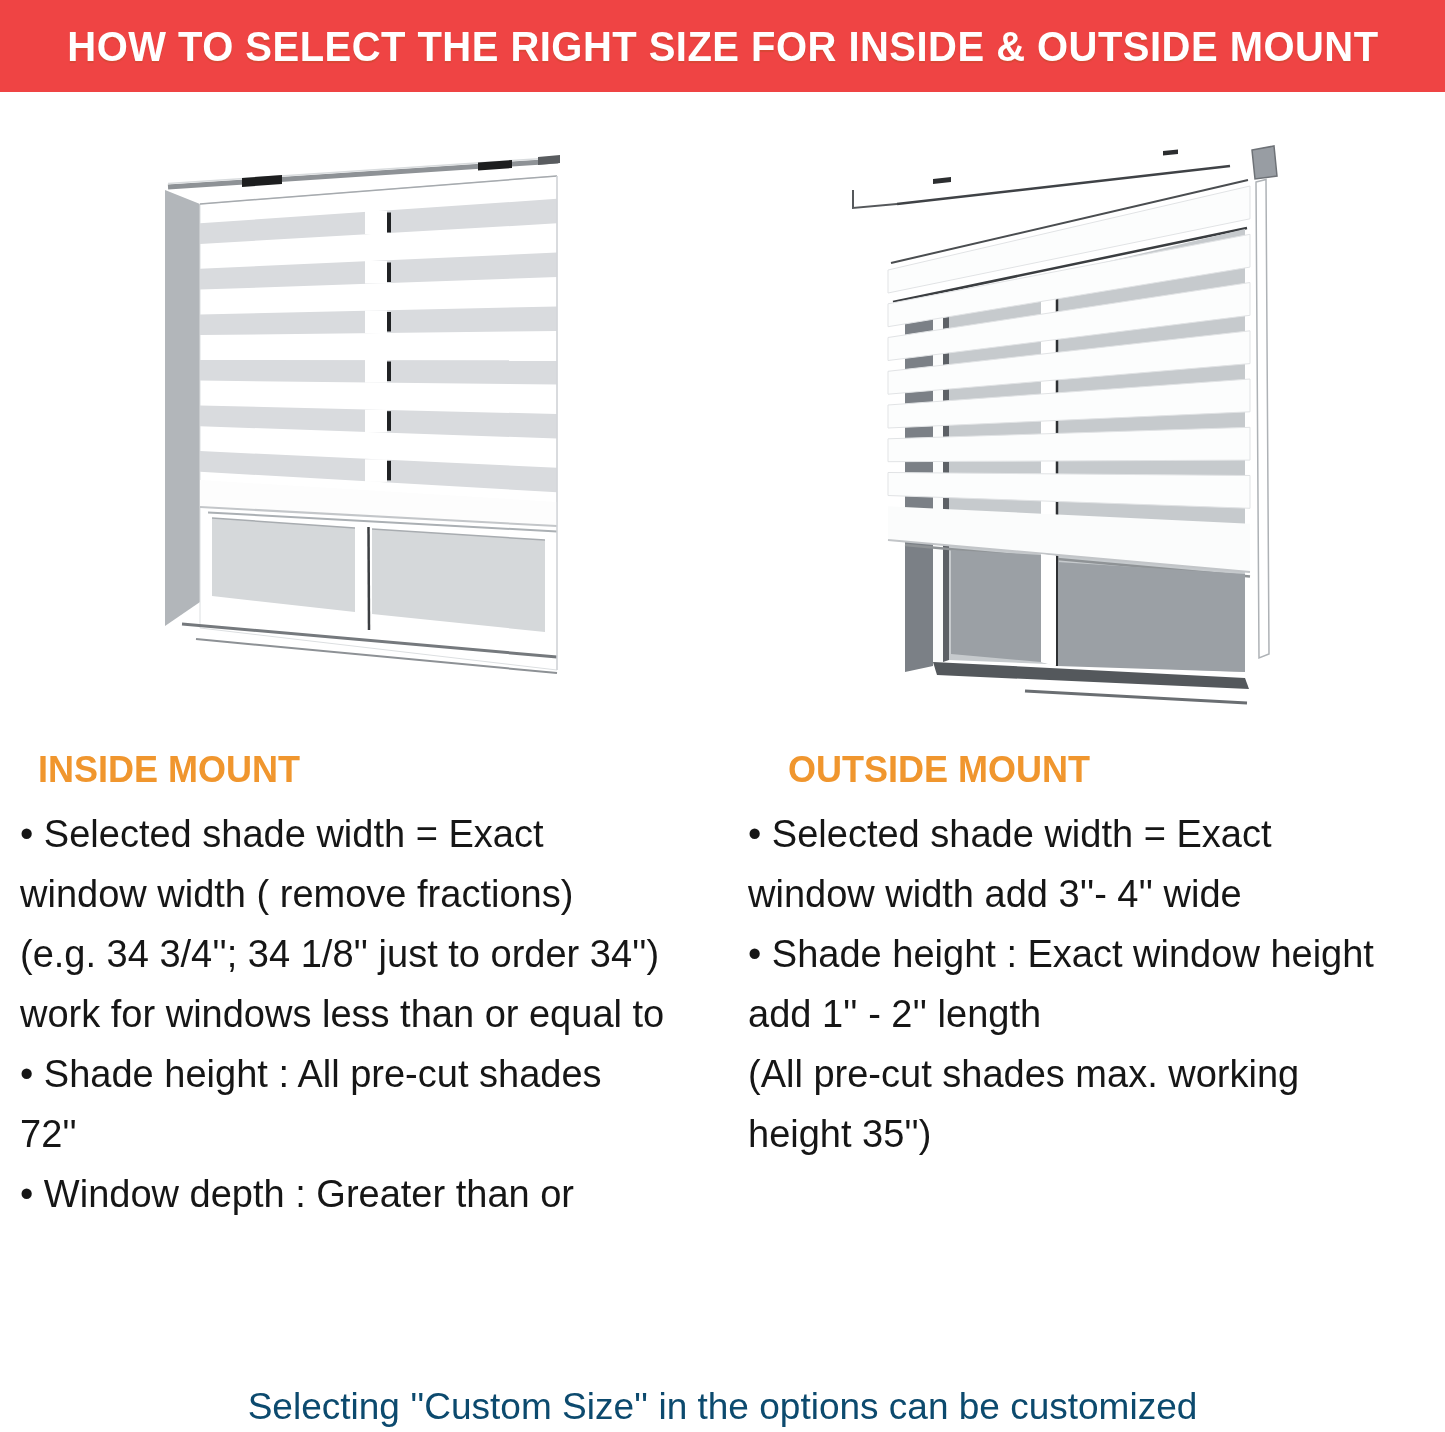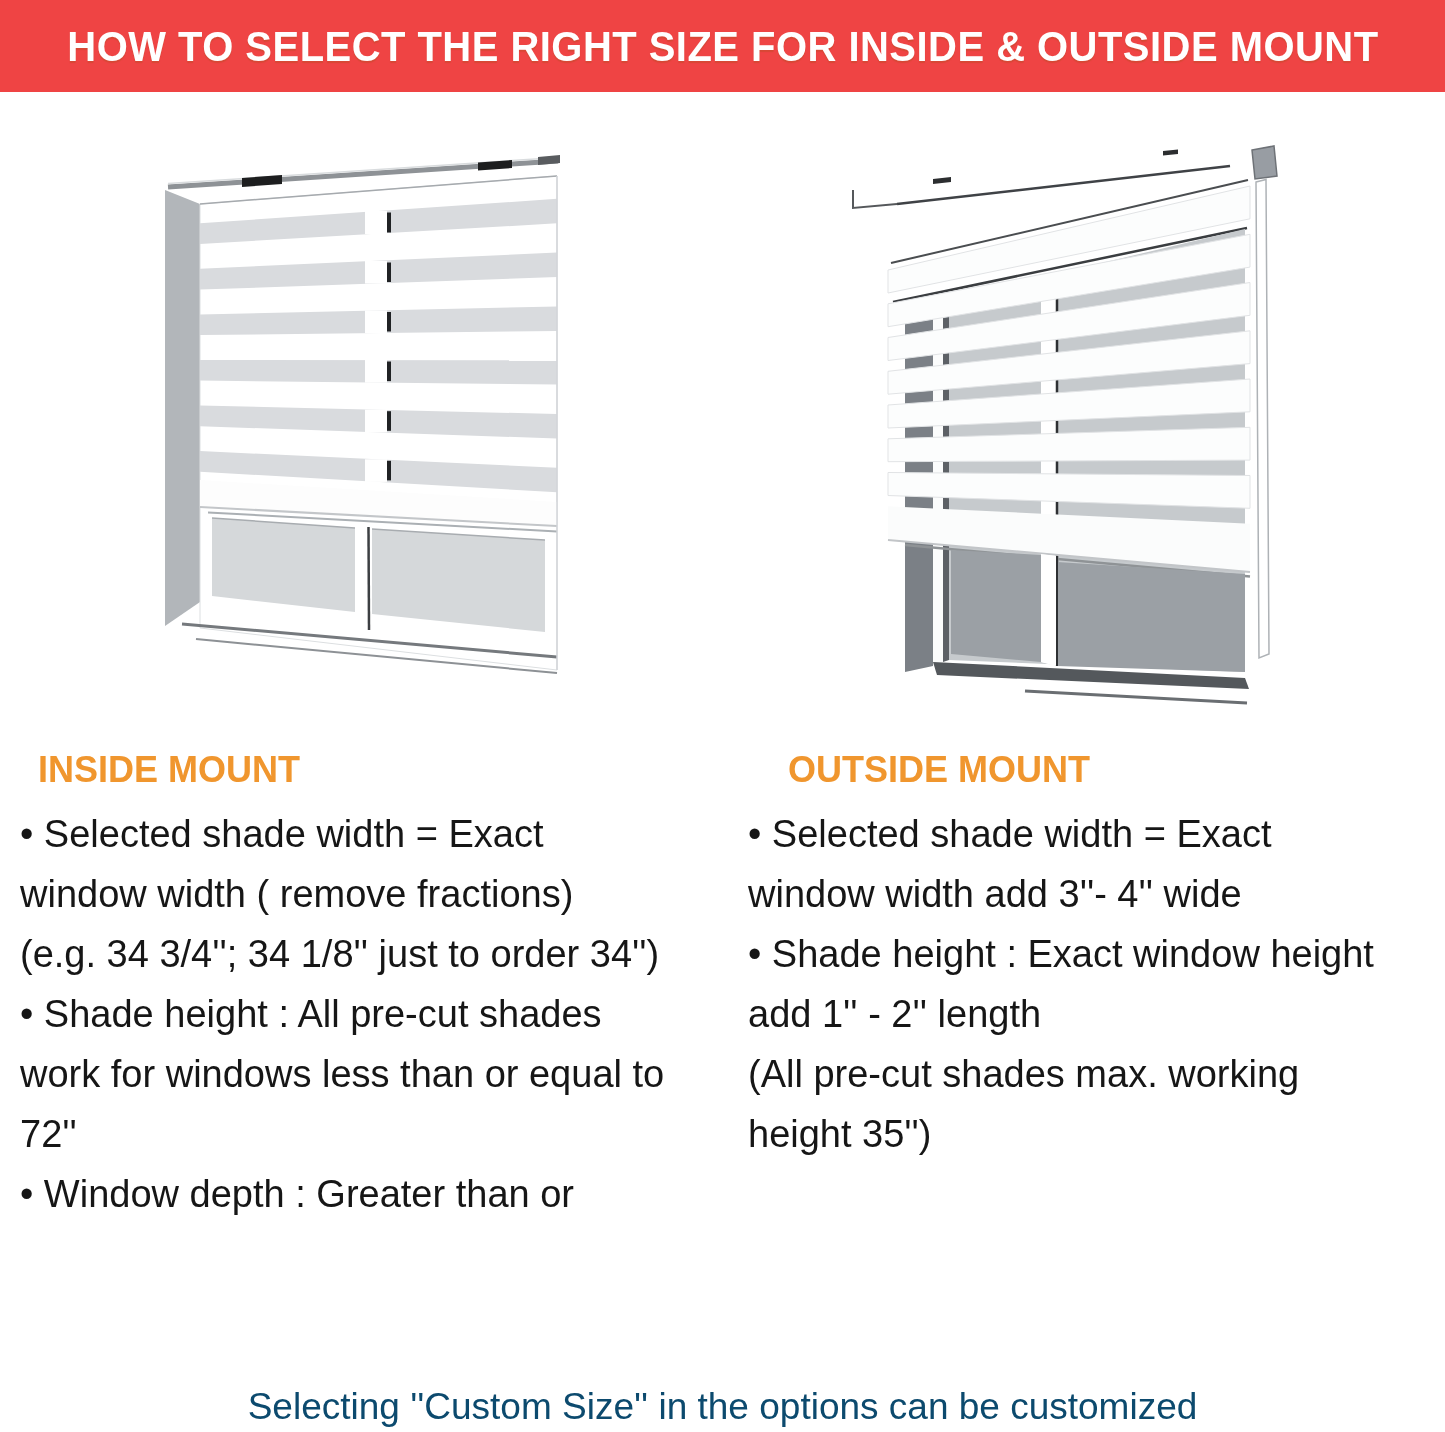--- a/index.html
+++ b/index.html
@@ -140,22 +140,22 @@
   </g>
 </svg>
 
 <h2 class="heading heading-inside">INSIDE MOUNT</h2>
 <h2 class="heading heading-outside">OUTSIDE MOUNT</h2>
 
 <div class="col col-left">
   <div class="line">• Selected shade width = Exact</div>
   <div class="line">window width ( remove fractions)</div>
   <div class="line">(e.g. 34 3/4''; 34 1/8'' just to order 34'')</div>
+  <div class="line">work for windows less than or equal to</div>
   <div class="line">• Shade height : All pre-cut shades</div>
-  <div class="line">work for windows less than or equal to</div>
   <div class="line">72''</div>
   <div class="line">• Window depth : Greater than or</div>
 </div>
 
 <div class="col col-right">
   <div class="line">• Selected shade width = Exact</div>
   <div class="line">window width add 3''- 4'' wide</div>
   <div class="line">• Shade height : Exact window height</div>
   <div class="line">add 1'' - 2'' length</div>
   <div class="line">(All pre-cut shades max. working</div>

